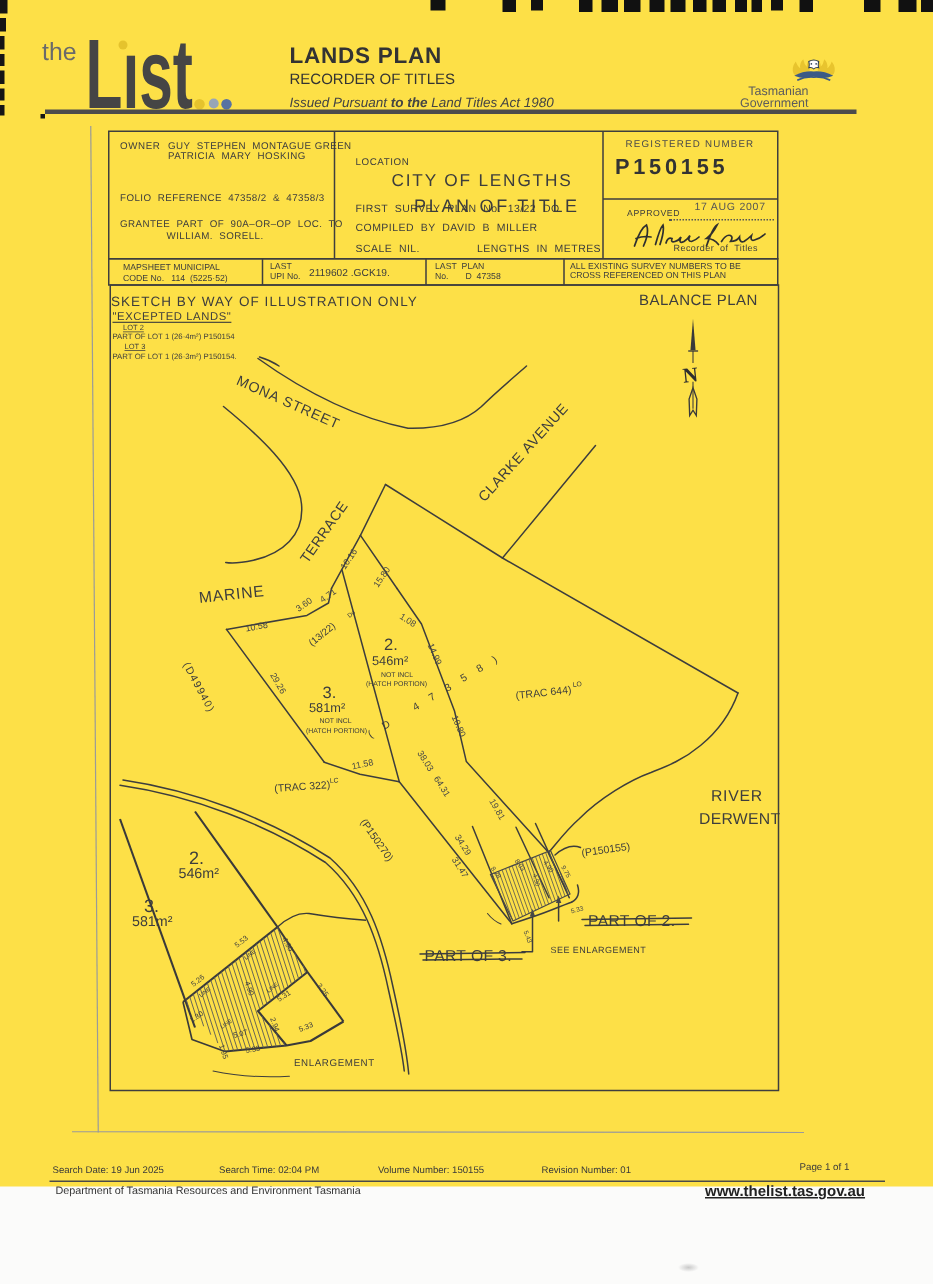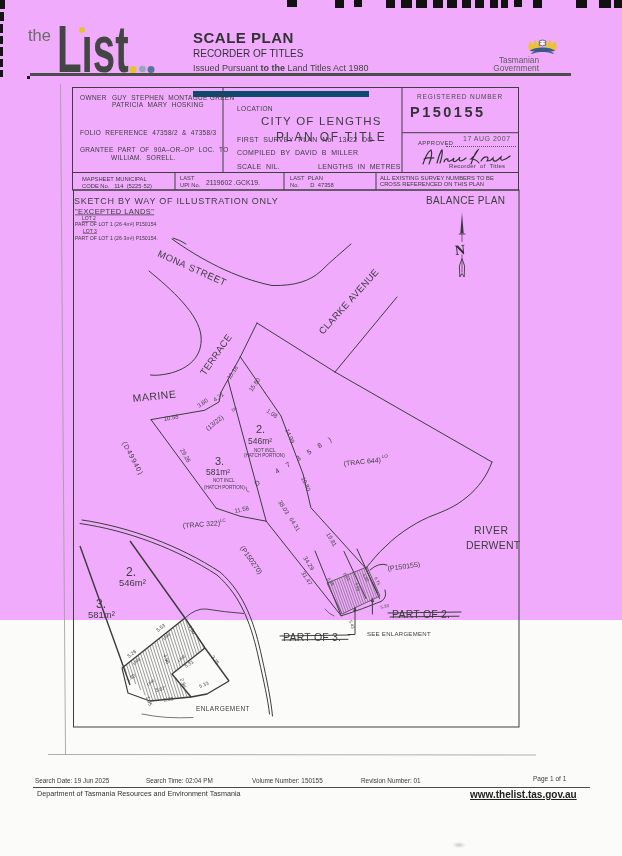--- a/index.html
+++ b/index.html
@@ -1,19 +1,19 @@
 <!DOCTYPE html>
 <html><head>
 <meta charset="utf-8">
 <style>
   html,body{margin:0;padding:0;}
   body{width:622px;height:856px;background:#fbfbfa;overflow:hidden;
        font-family:"Liberation Sans", sans-serif;}
   .abs{position:absolute;}
-  #page{position:relative;width:622px;height:620px;background:#f0abfc;}
+  #page{position:relative;width:622px;height:791px;background:#fde047;}
   .tt{position:absolute;color:#3d3d3d;white-space:nowrap;}
 </style>
 </head>
 <body>
 <div id="page">
 
   <svg class="abs" style="left:0;top:0" width="622" height="90" viewBox="0 0 622 90">
     <g fill="#111">
       <rect x="287" y="0" width="10" height="7"></rect>
       <rect x="335" y="0" width="9" height="8"></rect>
@@ -48,23 +48,23 @@
 
   <div class="abs" style="left:28px;top:25.5px;color:#6a6a6a;font-size:16.5px;">the</div>
   <div class="abs" style="left:57px;top:11px;color:#454545;font-size:66px;font-weight:bold;transform:scaleX(0.61);transform-origin:0 0;">Lıst</div>
   <svg class="abs" style="left:70px;top:24px;" width="90" height="52" viewBox="0 0 90 52">
     <circle cx="12" cy="6" r="3" fill="#e5c32d"></circle>
     <circle cx="63" cy="45.5" r="3.5" fill="#e5c32d"></circle>
     <circle cx="72.5" cy="45" r="3.3" fill="#97a5b8"></circle>
     <circle cx="81" cy="45.5" r="3.5" fill="#5872a2"></circle>
   </svg>
 
-  <div class="abs" style="left:193px;top:29px;color:#333;font-size:15px;font-weight:bold;letter-spacing:0.5px;">SCALE PLAN</div>
+  <div class="abs" style="left:193px;top:29px;color:#333;font-size:15px;font-weight:bold;letter-spacing:0.5px;">LANDS PLAN</div>
   <div class="abs" style="left:193px;top:48px;color:#333;font-size:10px;">RECORDER OF TITLES</div>
-  <div class="abs" style="left:193px;top:63px;color:#444;font-size:9px;border-bottom:6px solid #0c4a6e;padding-bottom:18px;">Issued Pursuant <b>to the</b> Land Titles Act 1980</div>
+  <div class="abs" style="left:193px;top:63px;color:#444;font-size:9px;font-style:italic;border-bottom:1px solid #0c4a6e;padding-bottom:1px;">Issued Pursuant <b>to the</b> Land Titles Act 1980</div>
 
   <div class="abs" style="left:30px;top:73px;width:541px;height:3px;background:#4c4c4c;"></div>
 
   <svg class="abs" style="left:527px;top:39px" width="31" height="18" viewBox="0 0 31 18">
     <g>
       <path d="M2 10 Q0.5 6 3.5 2 Q4.8 5.5 6.5 6.5 Q5.8 3 8.5 0.5 Q9.2 4 10.8 5.5 Q10.8 2.5 12.8 1 L12.8 8.5 Q6.5 9 3.5 11.5 Z" fill="#e8c42e"></path>
       <path d="M29 10 Q30.5 6 27.5 2 Q26.2 5.5 24.5 6.5 Q25.2 3 22.5 0.5 Q21.8 4 20.2 5.5 Q20.2 2.5 18.2 1 L18.2 8.5 Q24.5 9 27.5 11.5 Z" fill="#e8c42e"></path>
       <path d="M12.2 2 Q15.5 0 18.8 2 Q18.2 4.2 18.8 6.2 Q16.8 5.7 15.5 7 Q14.2 5.7 12.2 6.2 Q12.8 4.2 12.2 2 Z" fill="#fefefe" stroke="#2b3d55" stroke-width="0.7"></path>
       <circle cx="13.9" cy="3.6" r="0.55" fill="#2b3d55"></circle>
       <circle cx="17.1" cy="3.6" r="0.55" fill="#2b3d55"></circle>

